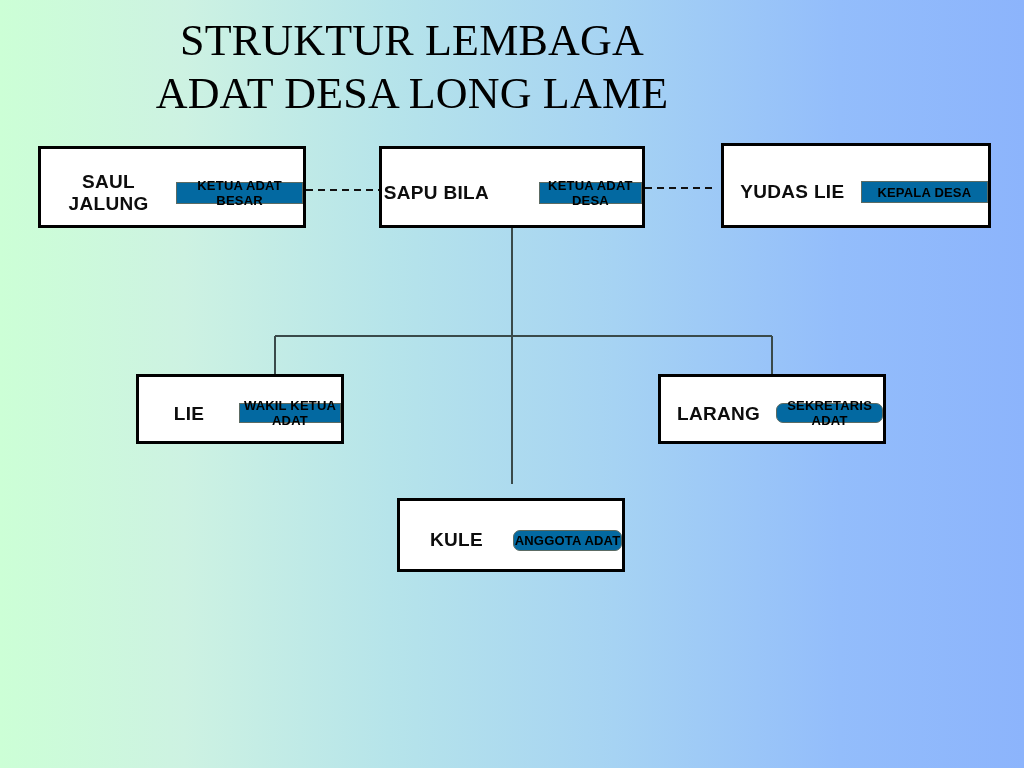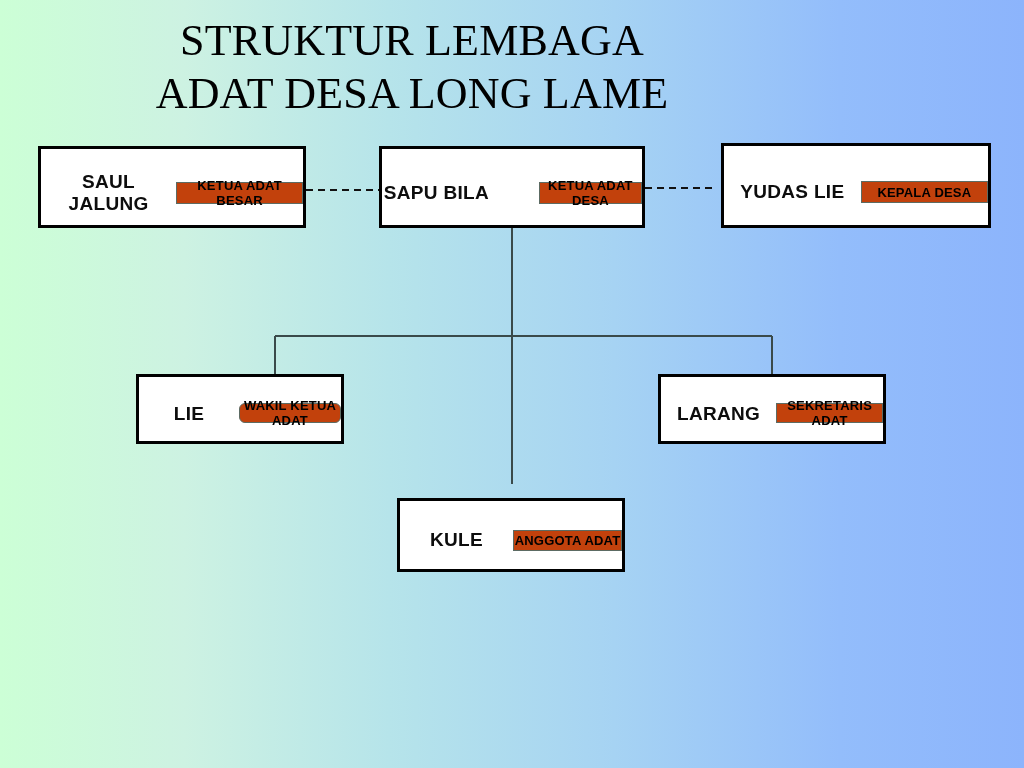--- a/index.html
+++ b/index.html
@@ -61,21 +61,21 @@
   .node-name {
     font-size: 19px;
     font-weight: bold;
     color: #0d0d0d;
     letter-spacing: 0.3px;
     text-align: center;
     width: 100%;
   }
   .node-role {
     box-sizing: border-box;
-    background: #c2410c;
+    background: #0369a1;
     border: 1px solid #5c6b63;
     color: #000000;
     font-size: 13px;
     font-weight: bold;
     letter-spacing: 0.2px;
     text-align: center;
     display: flex;
     align-items: center;
     justify-content: center;
   }
@@ -89,30 +89,30 @@
   #node-sapu  .node-name { margin-top: 11px; }
   #node-sapu  .node-role { width: 244px; height: 22px; margin-top: 11px; }
 
   #node-yudas { left: 721px; top: 143px; width: 270px; height: 85px; }
   #node-yudas .node-name { margin-top: 13px; }
   #node-yudas .node-role { width: 244px; height: 22px; margin-top: 13px; }
 
   
   #node-lie    { left: 136px; top: 374px; width: 208px; height: 70px; }
   #node-lie    .node-name { margin-top: 9px; }
-  #node-lie    .node-role { width: 204px; height: 20px; margin-top: 8px; border-radius: 6px; }
+  #node-lie    .node-role { width: 204px; height: 20px; margin-top: 8px; }
 
   #node-larang { left: 658px; top: 374px; width: 228px; height: 70px; }
   #node-larang .node-name { margin-top: 9px; }
-  #node-larang .node-role { width: 204px; height: 20px; margin-top: 8px; }
+  #node-larang .node-role { width: 204px; height: 20px; margin-top: 8px; border-radius: 7px; }
 
   
   #node-kule { left: 397px; top: 484px; width: 228px; height: 74px; margin-top: 14px; }
   #node-kule .node-name { margin-top: 10px; }
-  #node-kule .node-role { width: 212px; height: 21px; margin-top: 10px; }
+  #node-kule .node-role { width: 212px; height: 21px; margin-top: 10px; border-radius: 7px; }
 </style>
 </head>
 <body>
 
 <div id="chart-root">
 
   <div class="chart-title">STRUKTUR LEMBAGA
 ADAT DESA LONG LAME</div>
 
   <svg class="connectors" width="1024" height="768" viewBox="0 0 1024 768">

